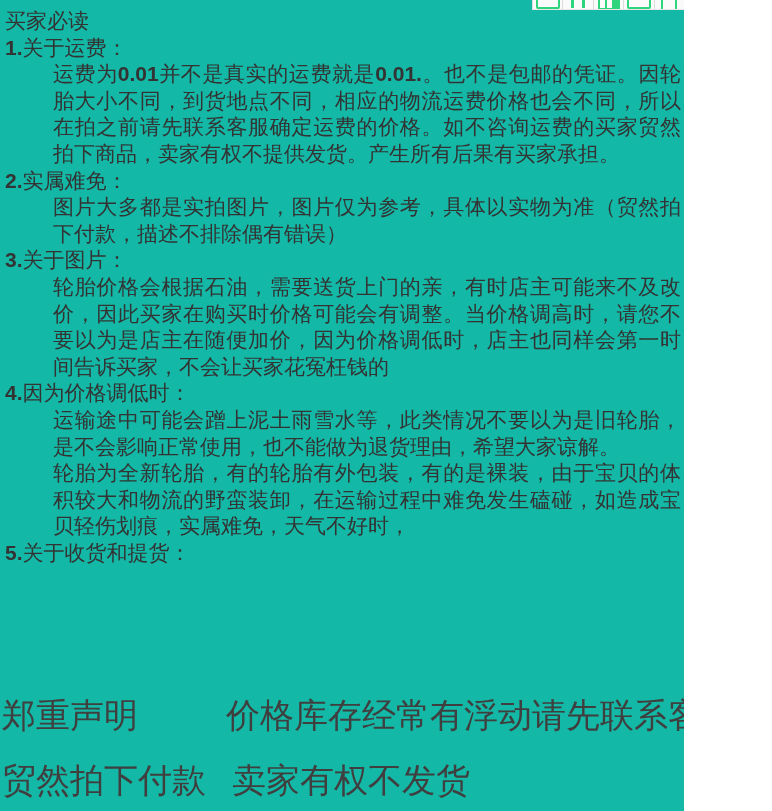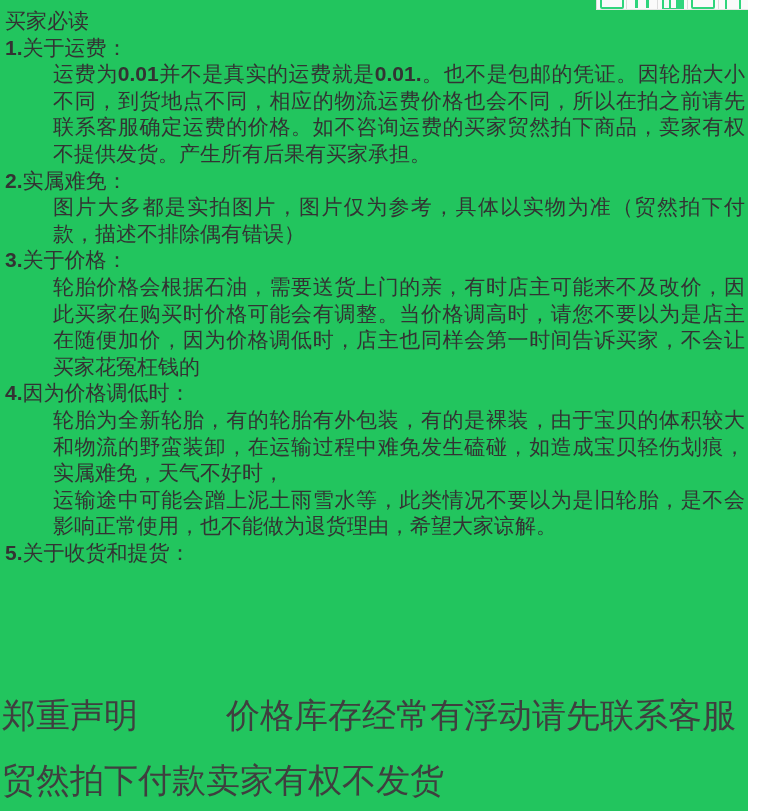--- a/index.html
+++ b/index.html
@@ -1,19 +1,19 @@
 <!DOCTYPE html>
 <html><head>
 <meta charset="utf-8">
 <style>
   html,body{margin:0;padding:0;}
   #screen{
     position:relative;
-    width:748px;height:811px;
-    background:#22c55e;
+    width:684px;height:811px;
+    background:#14b8a6;
     overflow:hidden;
     font-family:"Liberation Sans","DejaVu Sans",sans-serif;
   }
   
   .toolbar-strip{
     position:absolute;top:0;right:0;
     width:152px;height:9px;
     background:#fafafa;
     border-bottom:1px solid #e6e6e6;
     display:flex;
@@ -44,21 +44,21 @@
   
   .statement{
     position:absolute;left:2px;right:0;top:694px;
     font-family:Liberation Sans, sans-serif;
     color:#3f3f3f;
     font-size:34px;line-height:1.25;
     white-space:nowrap;
   }
   .st-line2{margin-top:22px;}
   .st-gap1{margin-left:88px;}
-  .st-gap2{}
+  .st-gap2{margin-left:26px;}
 </style>
 </head>
 <body>
 
 <div id="screen">
 
   <div class="toolbar-strip">
     <div class="tool-cell">
       <span class="glyph g-frame"></span>
     </div>
@@ -79,26 +79,26 @@
   <div class="doc">
 
     <div>买家必读</div>
 
     <div><span class="num">1.</span><span>关于运费：</span></div>
     <div class="para"><span>运费为</span><span class="b">0.01</span><span>并不是真实的运费就是</span><span class="b">0.01.</span><span>。也不是包邮的凭证。因轮胎大小不同，到货地点不同，相应的物流运费价格也会不同，所以在拍之前请先联系客服确定运费的价格。如不咨询运费的买家贸然拍下商品，卖家有权不提供发货。产生所有后果有买家承担。</span></div>
 
     <div><span class="num">2.</span><span>实属难免：</span></div>
     <div class="para">图片大多都是实拍图片，图片仅为参考，具体以实物为准（贸然拍下付款，描述不排除偶有错误）</div>
 
-    <div><span class="num">3.</span><span>关于价格：</span></div>
+    <div><span class="num">3.</span><span>关于图片：</span></div>
     <div class="para">轮胎价格会根据石油，需要送货上门的亲，有时店主可能来不及改价，因此买家在购买时价格可能会有调整。当价格调高时，请您不要以为是店主在随便加价，因为价格调低时，店主也同样会第一时间告诉买家，不会让买家花冤枉钱的</div>
 
     <div><span class="num">4.</span><span>因为价格调低时：</span></div>
+    <div class="para">运输途中可能会蹭上泥土雨雪水等，此类情况不要以为是旧轮胎，是不会影响正常使用，也不能做为退货理由，希望大家谅解。</div>
     <div class="para">轮胎为全新轮胎，有的轮胎有外包装，有的是裸装，由于宝贝的体积较大和物流的野蛮装卸，在运输过程中难免发生磕碰，如造成宝贝轻伤划痕，实属难免，天气不好时，</div>
-    <div class="para">运输途中可能会蹭上泥土雨雪水等，此类情况不要以为是旧轮胎，是不会影响正常使用，也不能做为退货理由，希望大家谅解。</div>
 
     <div><span class="num">5.</span><span>关于收货和提货：</span></div>
 
   </div>
 
   <div class="statement">
     <div><span>郑重声明</span><span class="st-gap1">价格库存经常有浮动请先联系客服</span></div>
     <div class="st-line2"><span>贸然拍下付款</span><span class="st-gap2">卖家有权不发货</span></div>
   </div>
 

